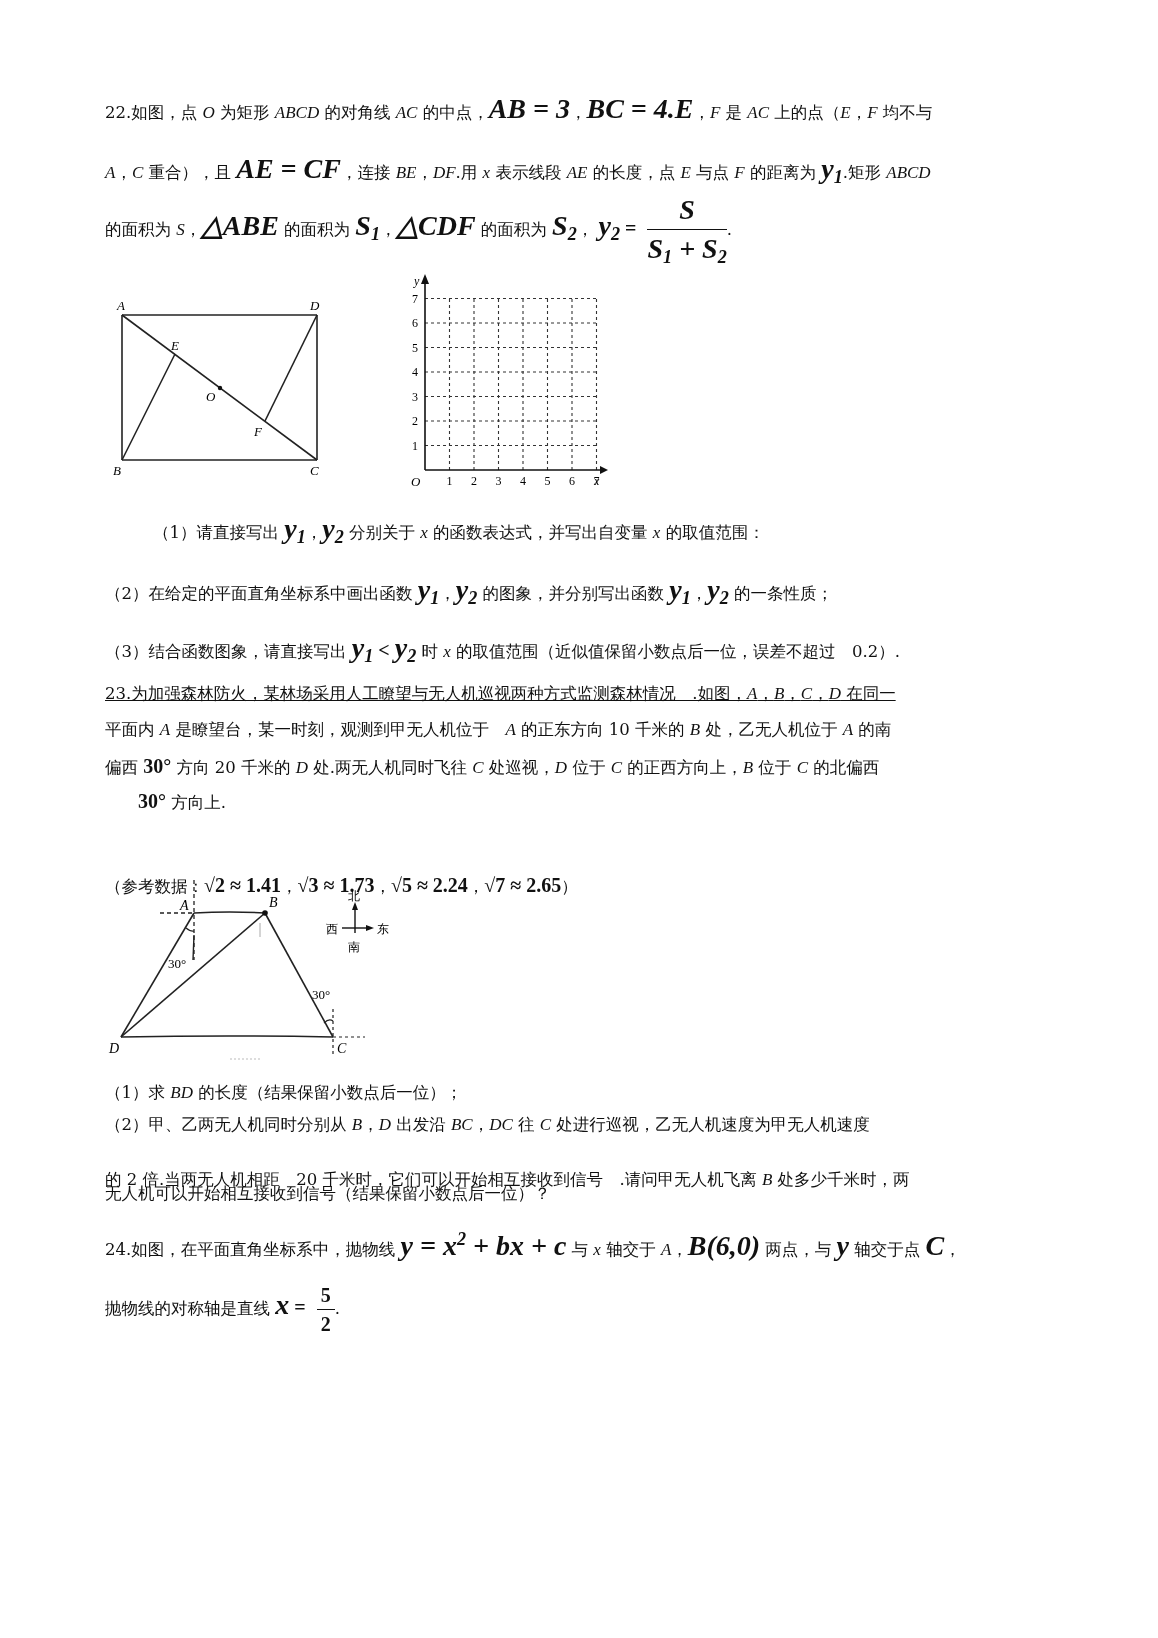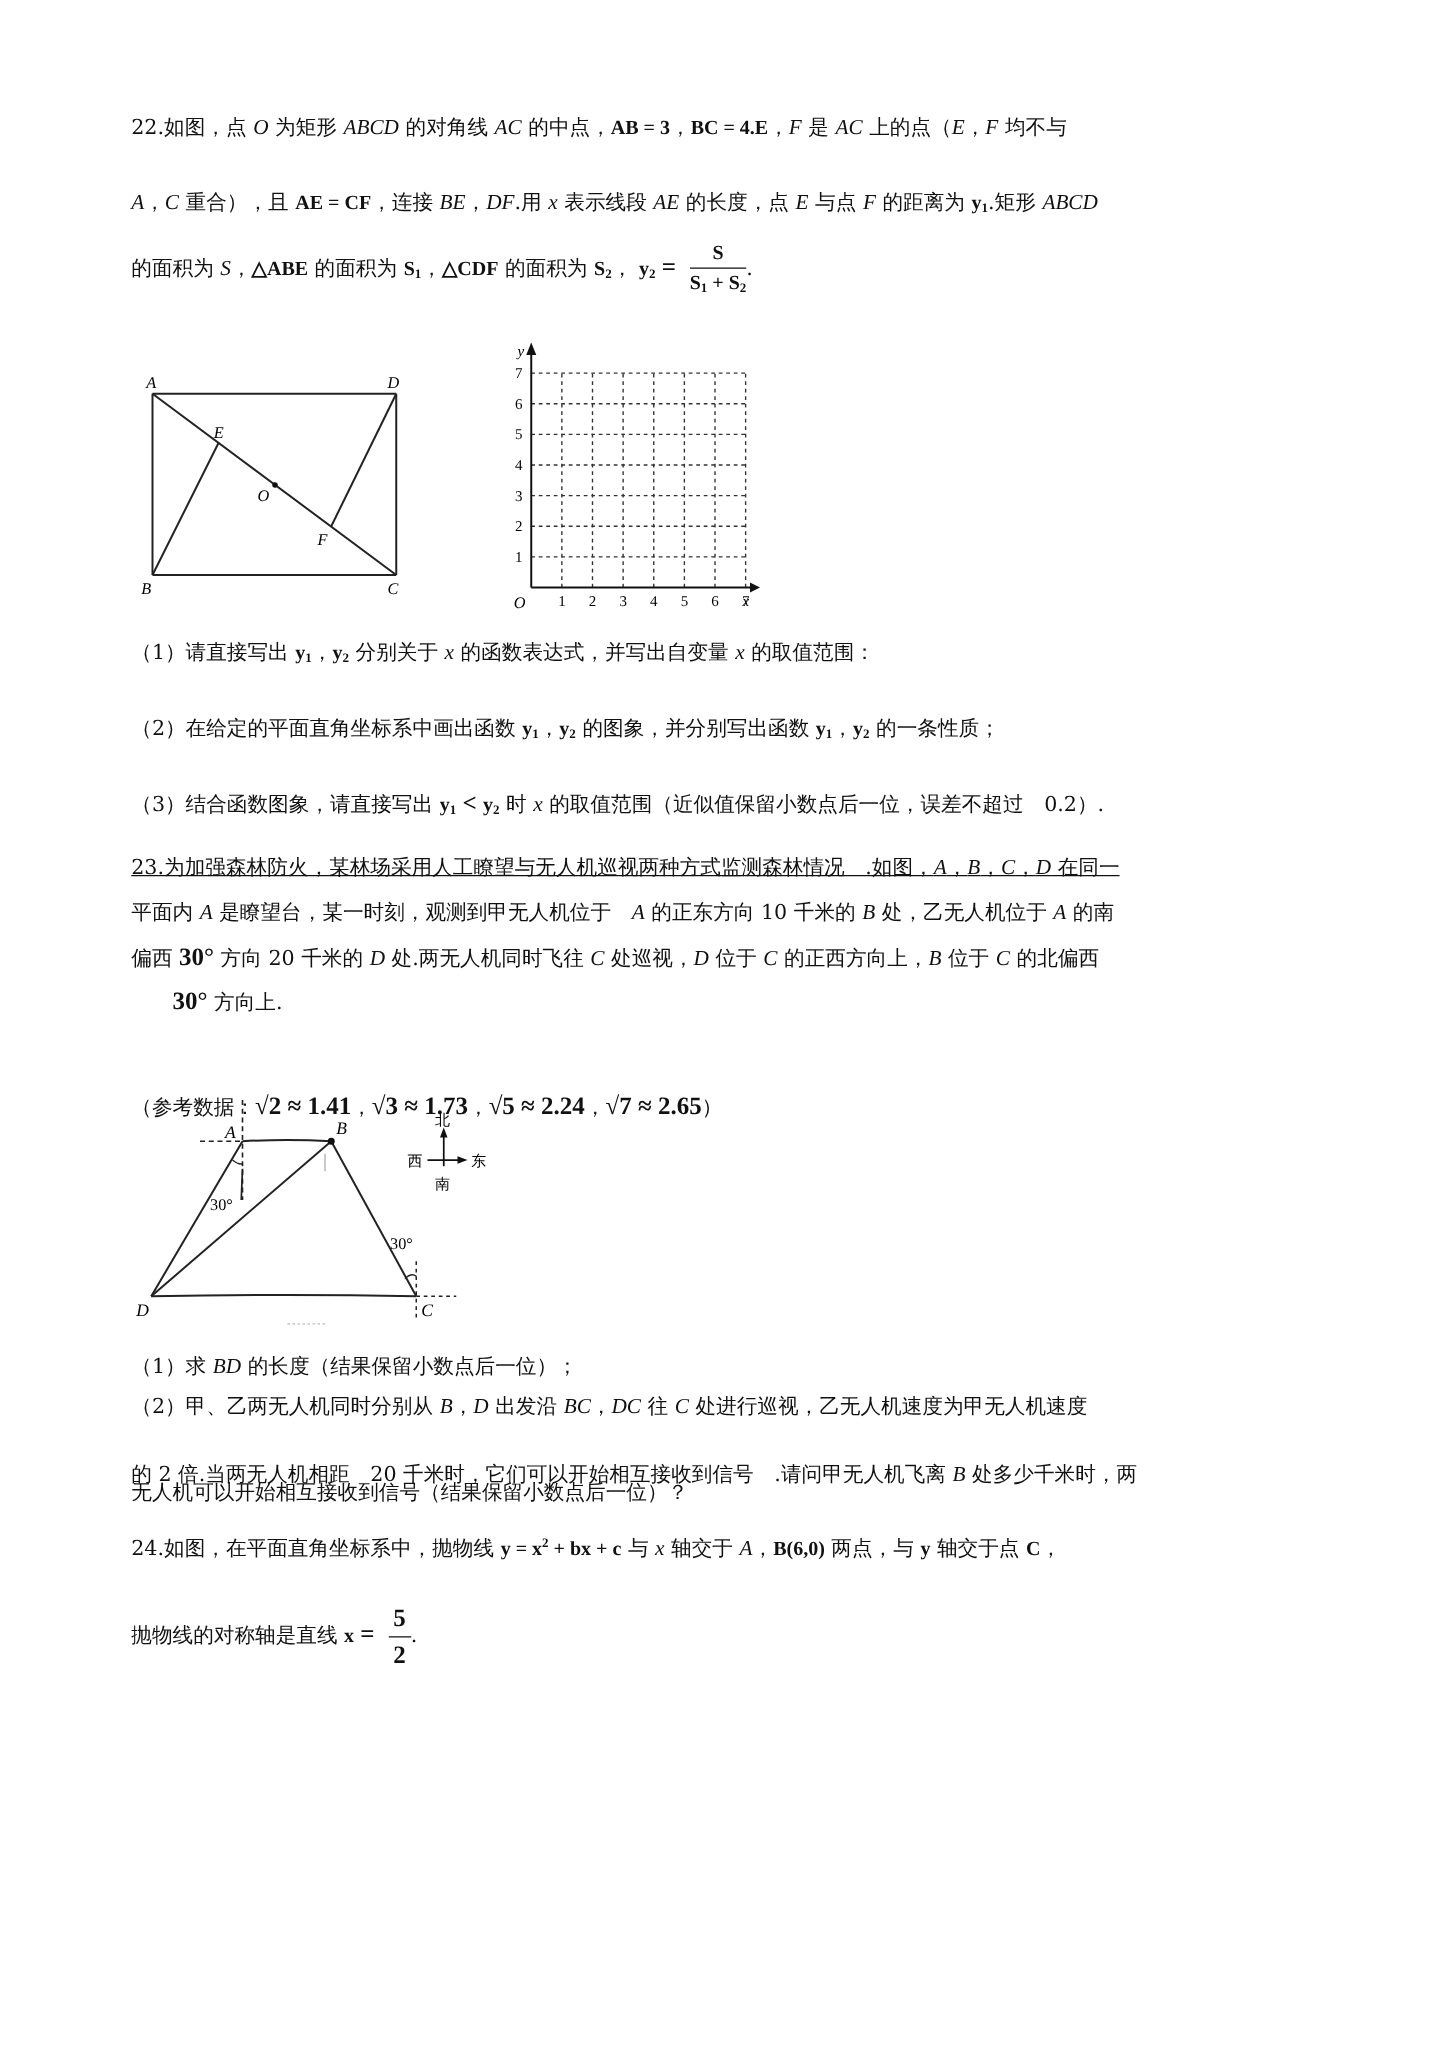--- a/index.html
+++ b/index.html
@@ -1,19 +1,19 @@
 <!DOCTYPE html>
 <html><head>
 <meta charset="utf-8">
 <style>
   html, body { margin:0; padding:0; background:#ffffff; }
   body { width:1158px; height:1638px; position:relative; overflow:hidden;
          font-family:"DejaVu Serif", "Liberation Serif", serif; color:#111; }
   .line { position:absolute; left:105px; font-size:16.5px; white-space:nowrap; line-height:1.2; }
-  .b { font-family:"Liberation Serif", serif; font-weight:bold; font-size:16px; }
+  .b { font-family:"Liberation Serif", serif; font-weight:bold; font-size:28px; font-style:italic; }
   .bn { font-family:"Liberation Serif", serif; font-weight:bold; font-size:20px; }
   .i { font-style:italic; font-family:"Liberation Serif", serif; font-size:17px; }
   sub { font-size:0.65em; vertical-align:-0.25em; }
   sup { font-size:0.65em; }
   .frac { display:inline-block; vertical-align:middle; text-align:center; margin-left:6px; }
   .frac .num { display:block; border-bottom:1.3px solid #111; padding:0 4px 2px 4px; }
   .frac .den { display:block; padding-top:2px; }
   svg { position:absolute; overflow:visible; }
   svg text { font-family:"Liberation Serif", serif; }
 </style>
@@ -86,21 +86,21 @@
       <text x="27" y="179.5" font-size="12">1</text>
       <text x="27" y="155" font-size="12">2</text>
       <text x="27" y="130.5" font-size="12">3</text>
       <text x="27" y="106" font-size="12">4</text>
       <text x="27" y="81.5" font-size="12">5</text>
       <text x="27" y="57" font-size="12">6</text>
       <text x="27" y="32.5" font-size="12">7</text>
     </g>
 </svg>
 
-<div class="line" style="top:512px;">
+<div class="line" style="top:512px;margin-left:48px;">
   <span>（1）请直接写出 </span><span class="b"><span>y</span><sub>1</sub></span><span>，</span><span class="b"><span>y</span><sub>2</sub></span><span> 分别关于 </span><span class="i">x</span><span> 的函数表达式，并写出自变量 </span><span class="i">x</span><span> 的取值范围：</span>
 </div>
 
 <div class="line" style="top:573px;">
   <span>（2）在给定的平面直角坐标系中画出函数 </span><span class="b"><span>y</span><sub>1</sub></span><span>，</span><span class="b"><span>y</span><sub>2</sub></span><span> 的图象，并分别写出函数 </span><span class="b"><span>y</span><sub>1</sub></span><span>，</span><span class="b"><span>y</span><sub>2</sub></span><span> 的一条性质；</span>
 </div>
 
 <div class="line" style="top:631px;">
   <span>（3）结合函数图象，请直接写出 </span><span class="b"><span>y</span><sub>1</sub></span><span class="bn"> &lt; </span><span class="b"><span>y</span><sub>2</sub></span><span> 时 </span><span class="i">x</span><span> 的取值范围（近似值保留小数点后一位，误差不超过　0.2）.</span>
 </div>

